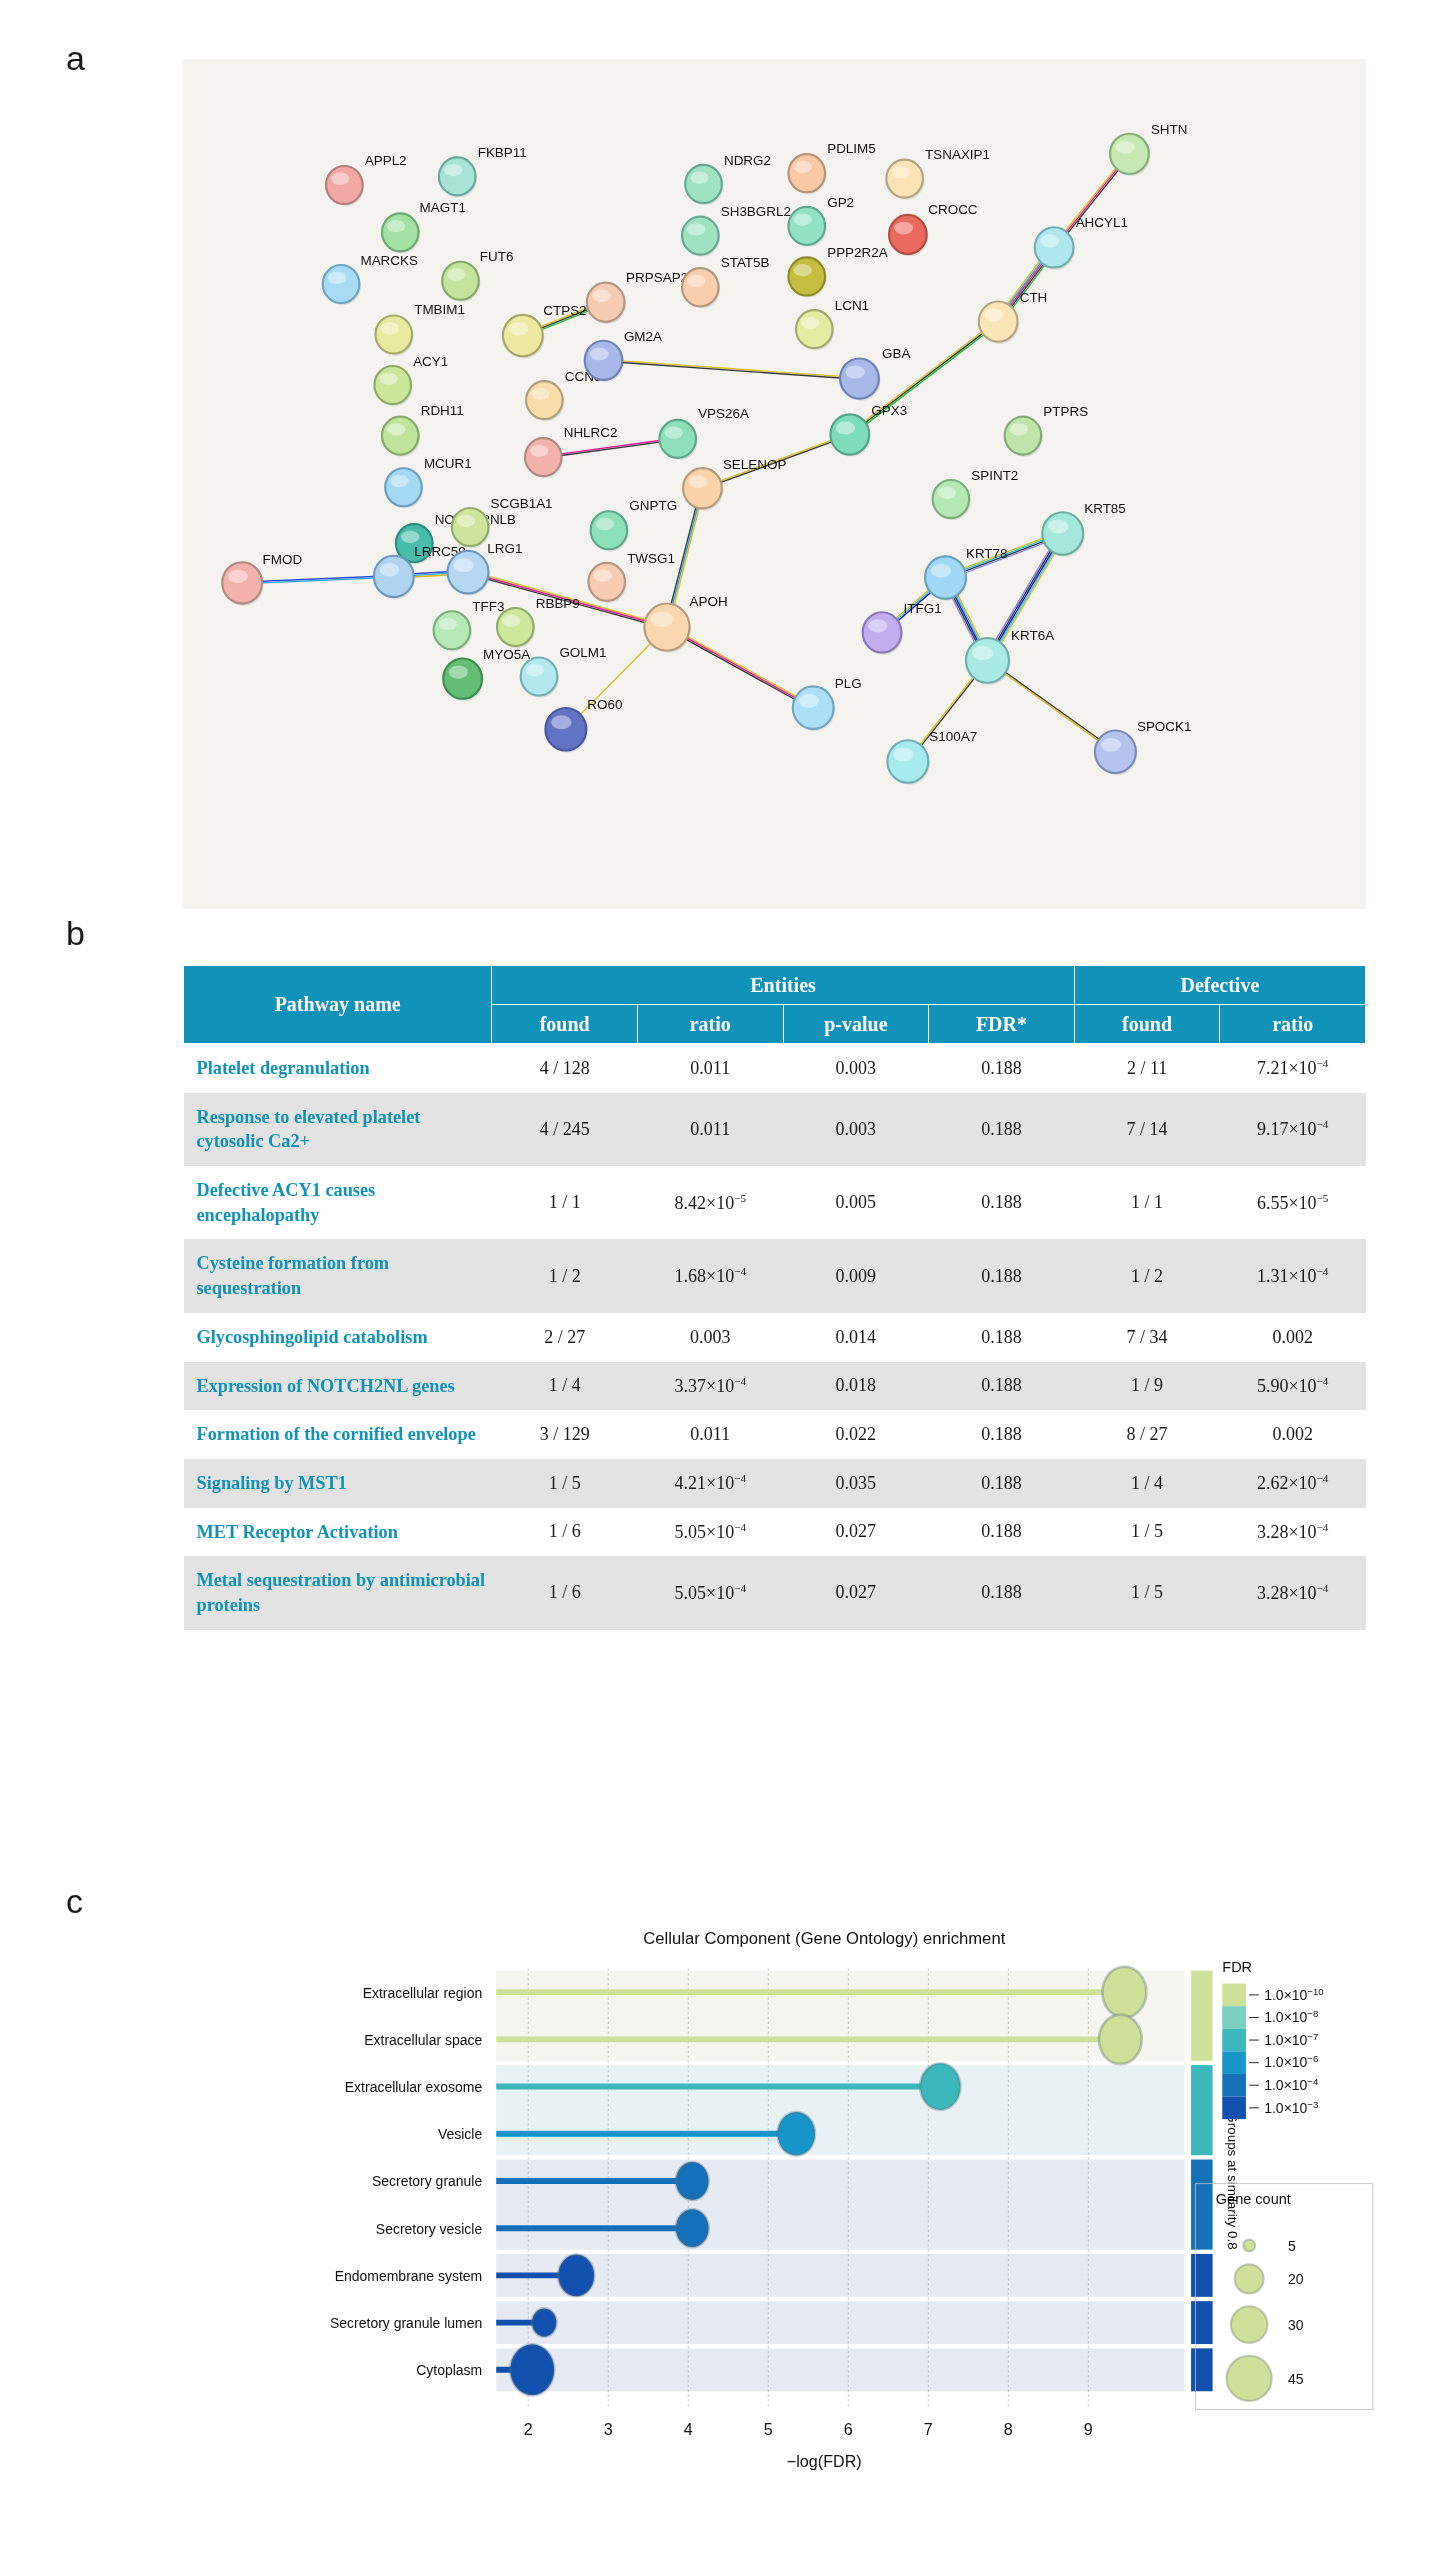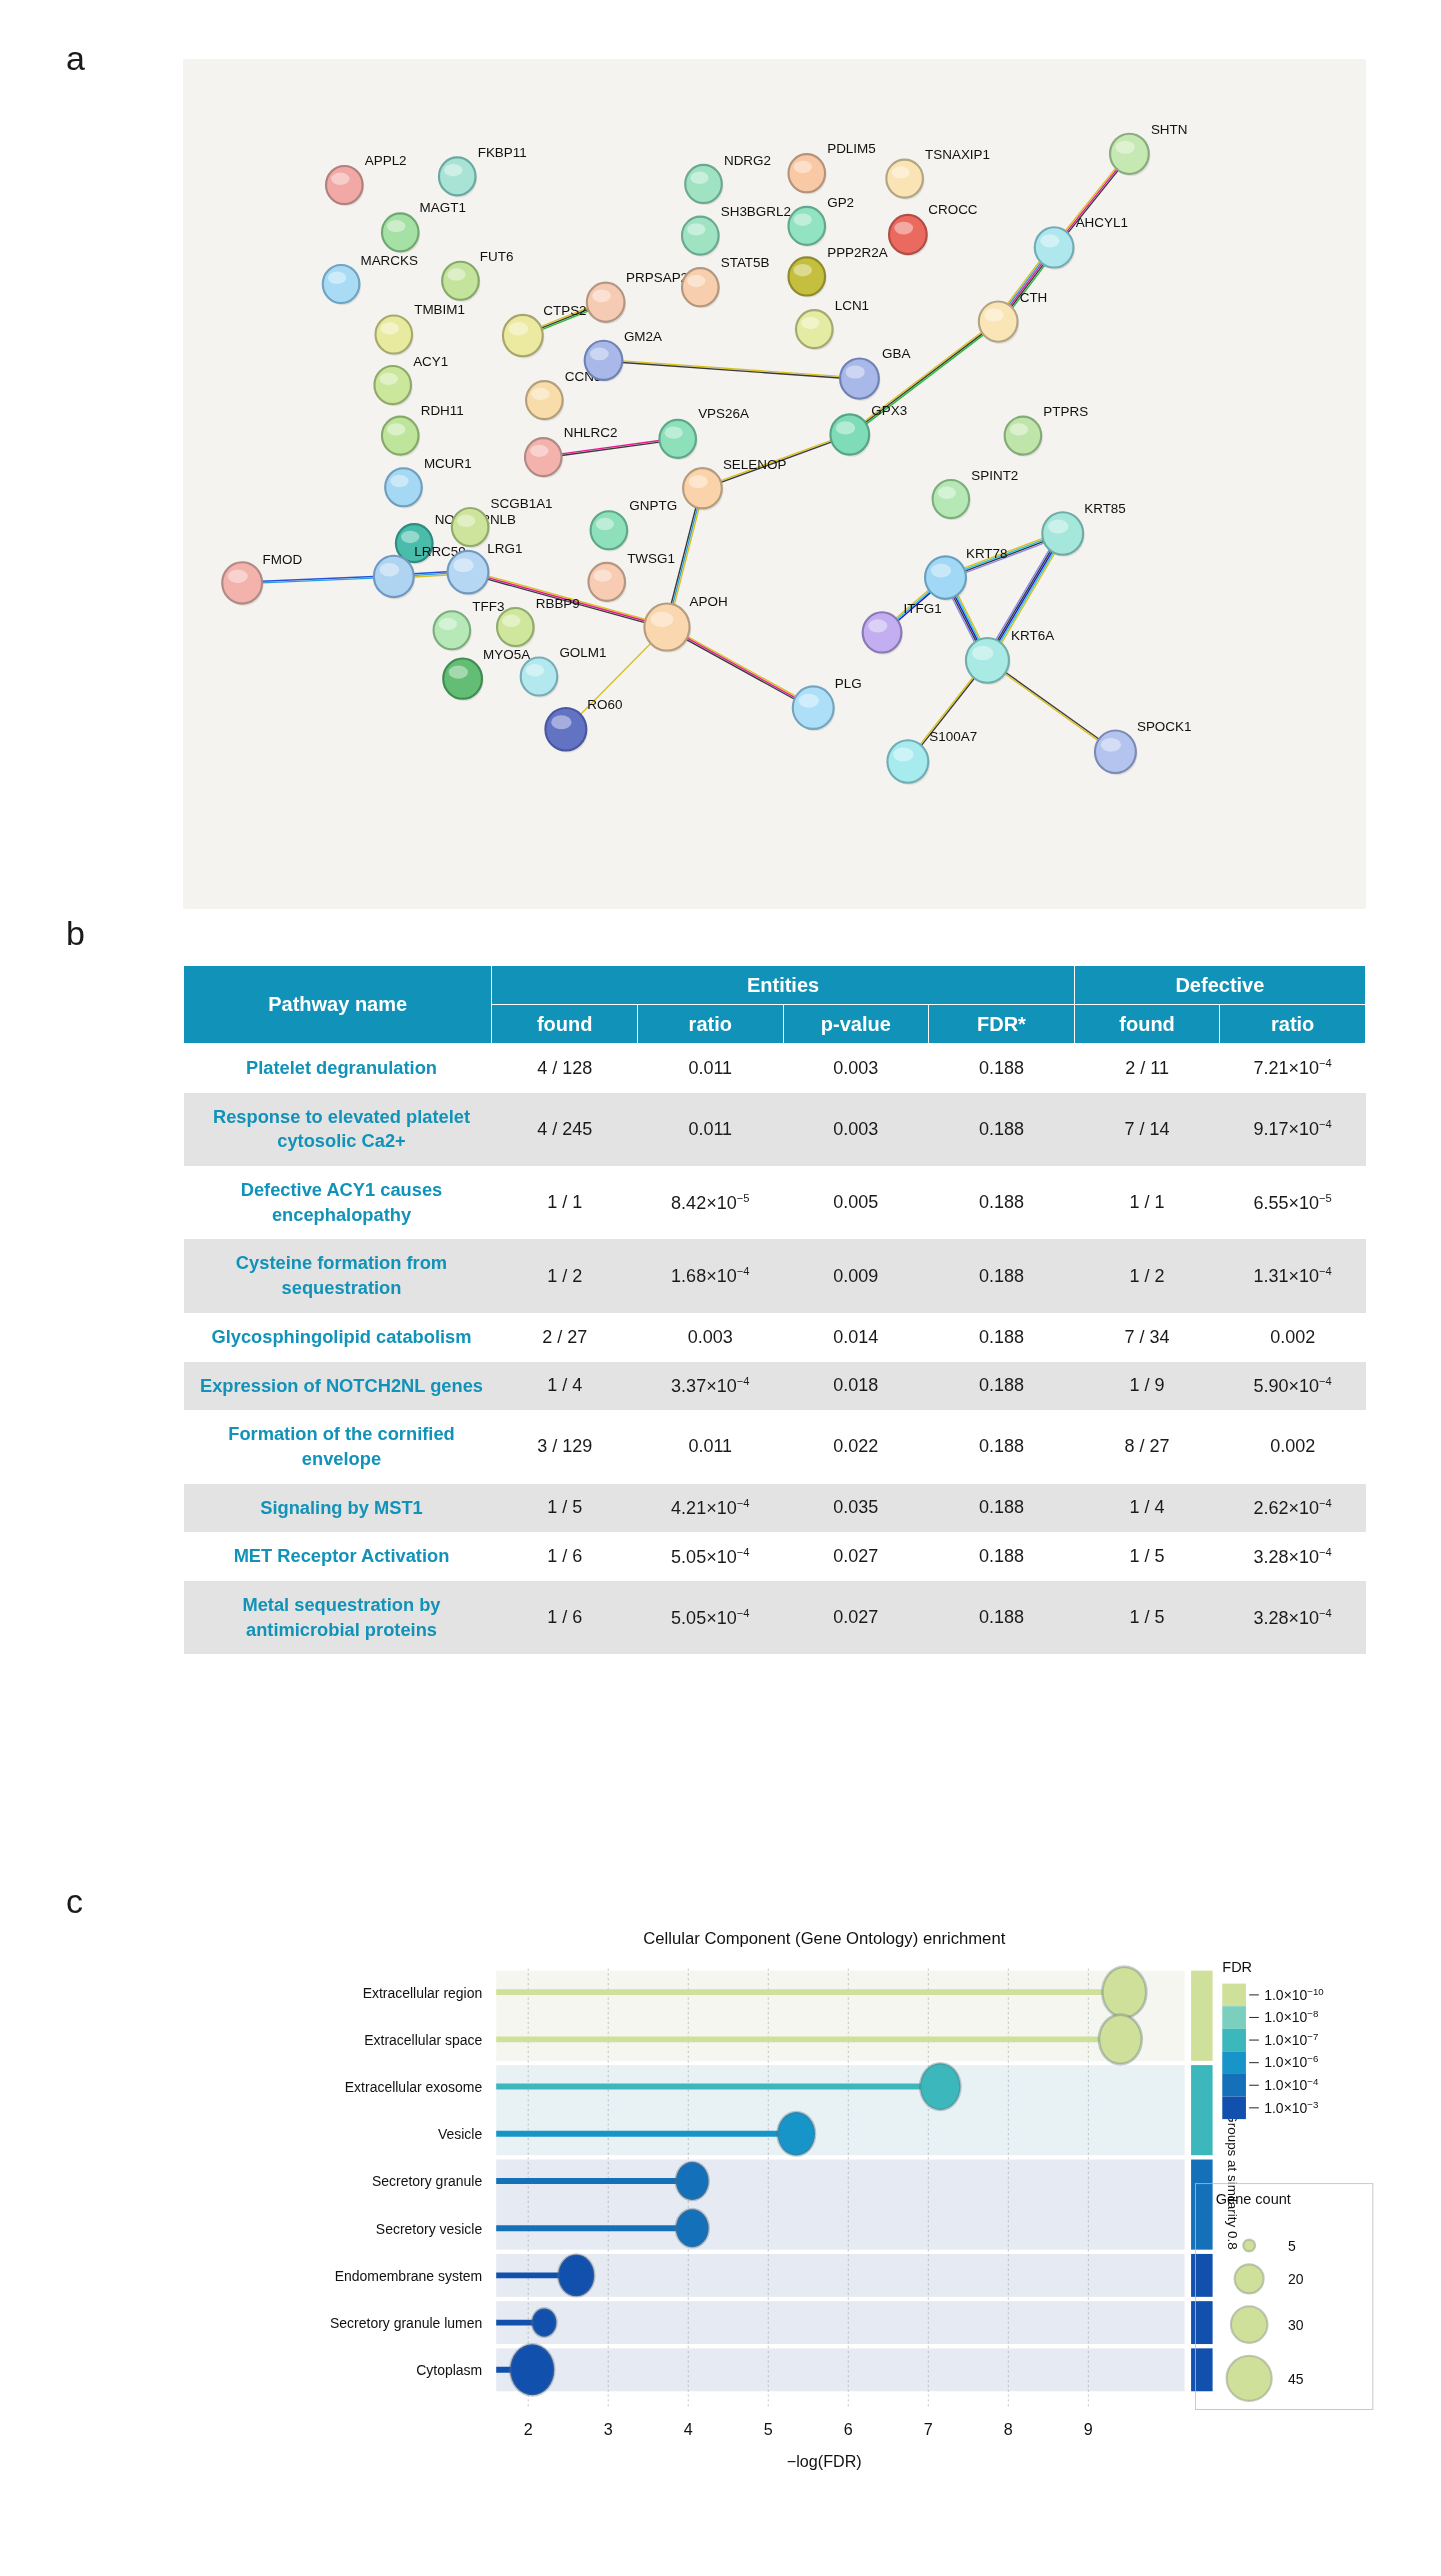--- a/index.html
+++ b/index.html
@@ -9,25 +9,25 @@
 
   
   #panel-a-wrap{position:absolute;left:183px;top:59px;width:1183px;height:850px;
        background:#f4f3f0;border-radius:2.2px;overflow:hidden;}
   #net-svg{position:absolute;left:0;top:0;width:1183px;height:850px;}
   .node-label{font-family:"Liberation Sans",sans-serif;font-size:25px;fill:#111;}
 
   
   #panel-b-wrap{position:absolute;left:183px;top:965px;width:1183px;}
   table.pw{border-collapse:collapse;width:1183px;table-layout:fixed;
-      font-family:Liberation Sans, sans-serif;}
+      font-family:Liberation Serif, serif;}
   table.pw th{background:#1192b8;color:#ffffff;font-weight:bold;font-size:20px;
       border:1.1px solid #ffffff;padding:7.5px 3.2px;text-align:center;}
   table.pw td{font-size:18px;color:#1a1a1a;padding:12px 5.4px;text-align:center;vertical-align:middle;}
-  table.pw td.pname{text-align:center;color:#1192b8;font-weight:bold;font-size:18.3px;padding-left:13px;line-height:1.35;}
+  table.pw td.pname{text-align:left;color:#1192b8;font-weight:bold;font-size:18.3px;padding-left:13px;line-height:1.35;}
   tr.alt td{background:#e3e3e3;}
   tr.norm td{background:#ffffff;}
   .hdr-name{width:301px;}
   .c-found{width:129px;}.c-ratio{width:151px;}.c-pv{width:145px;}.c-fdr{width:134px;}
   .c-rfound{width:134px;}.c-rratio{width:167px;}
   sup{font-size:0.62em;vertical-align:super;}
 
   
   #panel-c-wrap{position:absolute;left:152px;top:1920px;width:1237px;height:608px;}
   #chart-svg{position:absolute;left:0;top:0;width:1237px;height:608px;}

